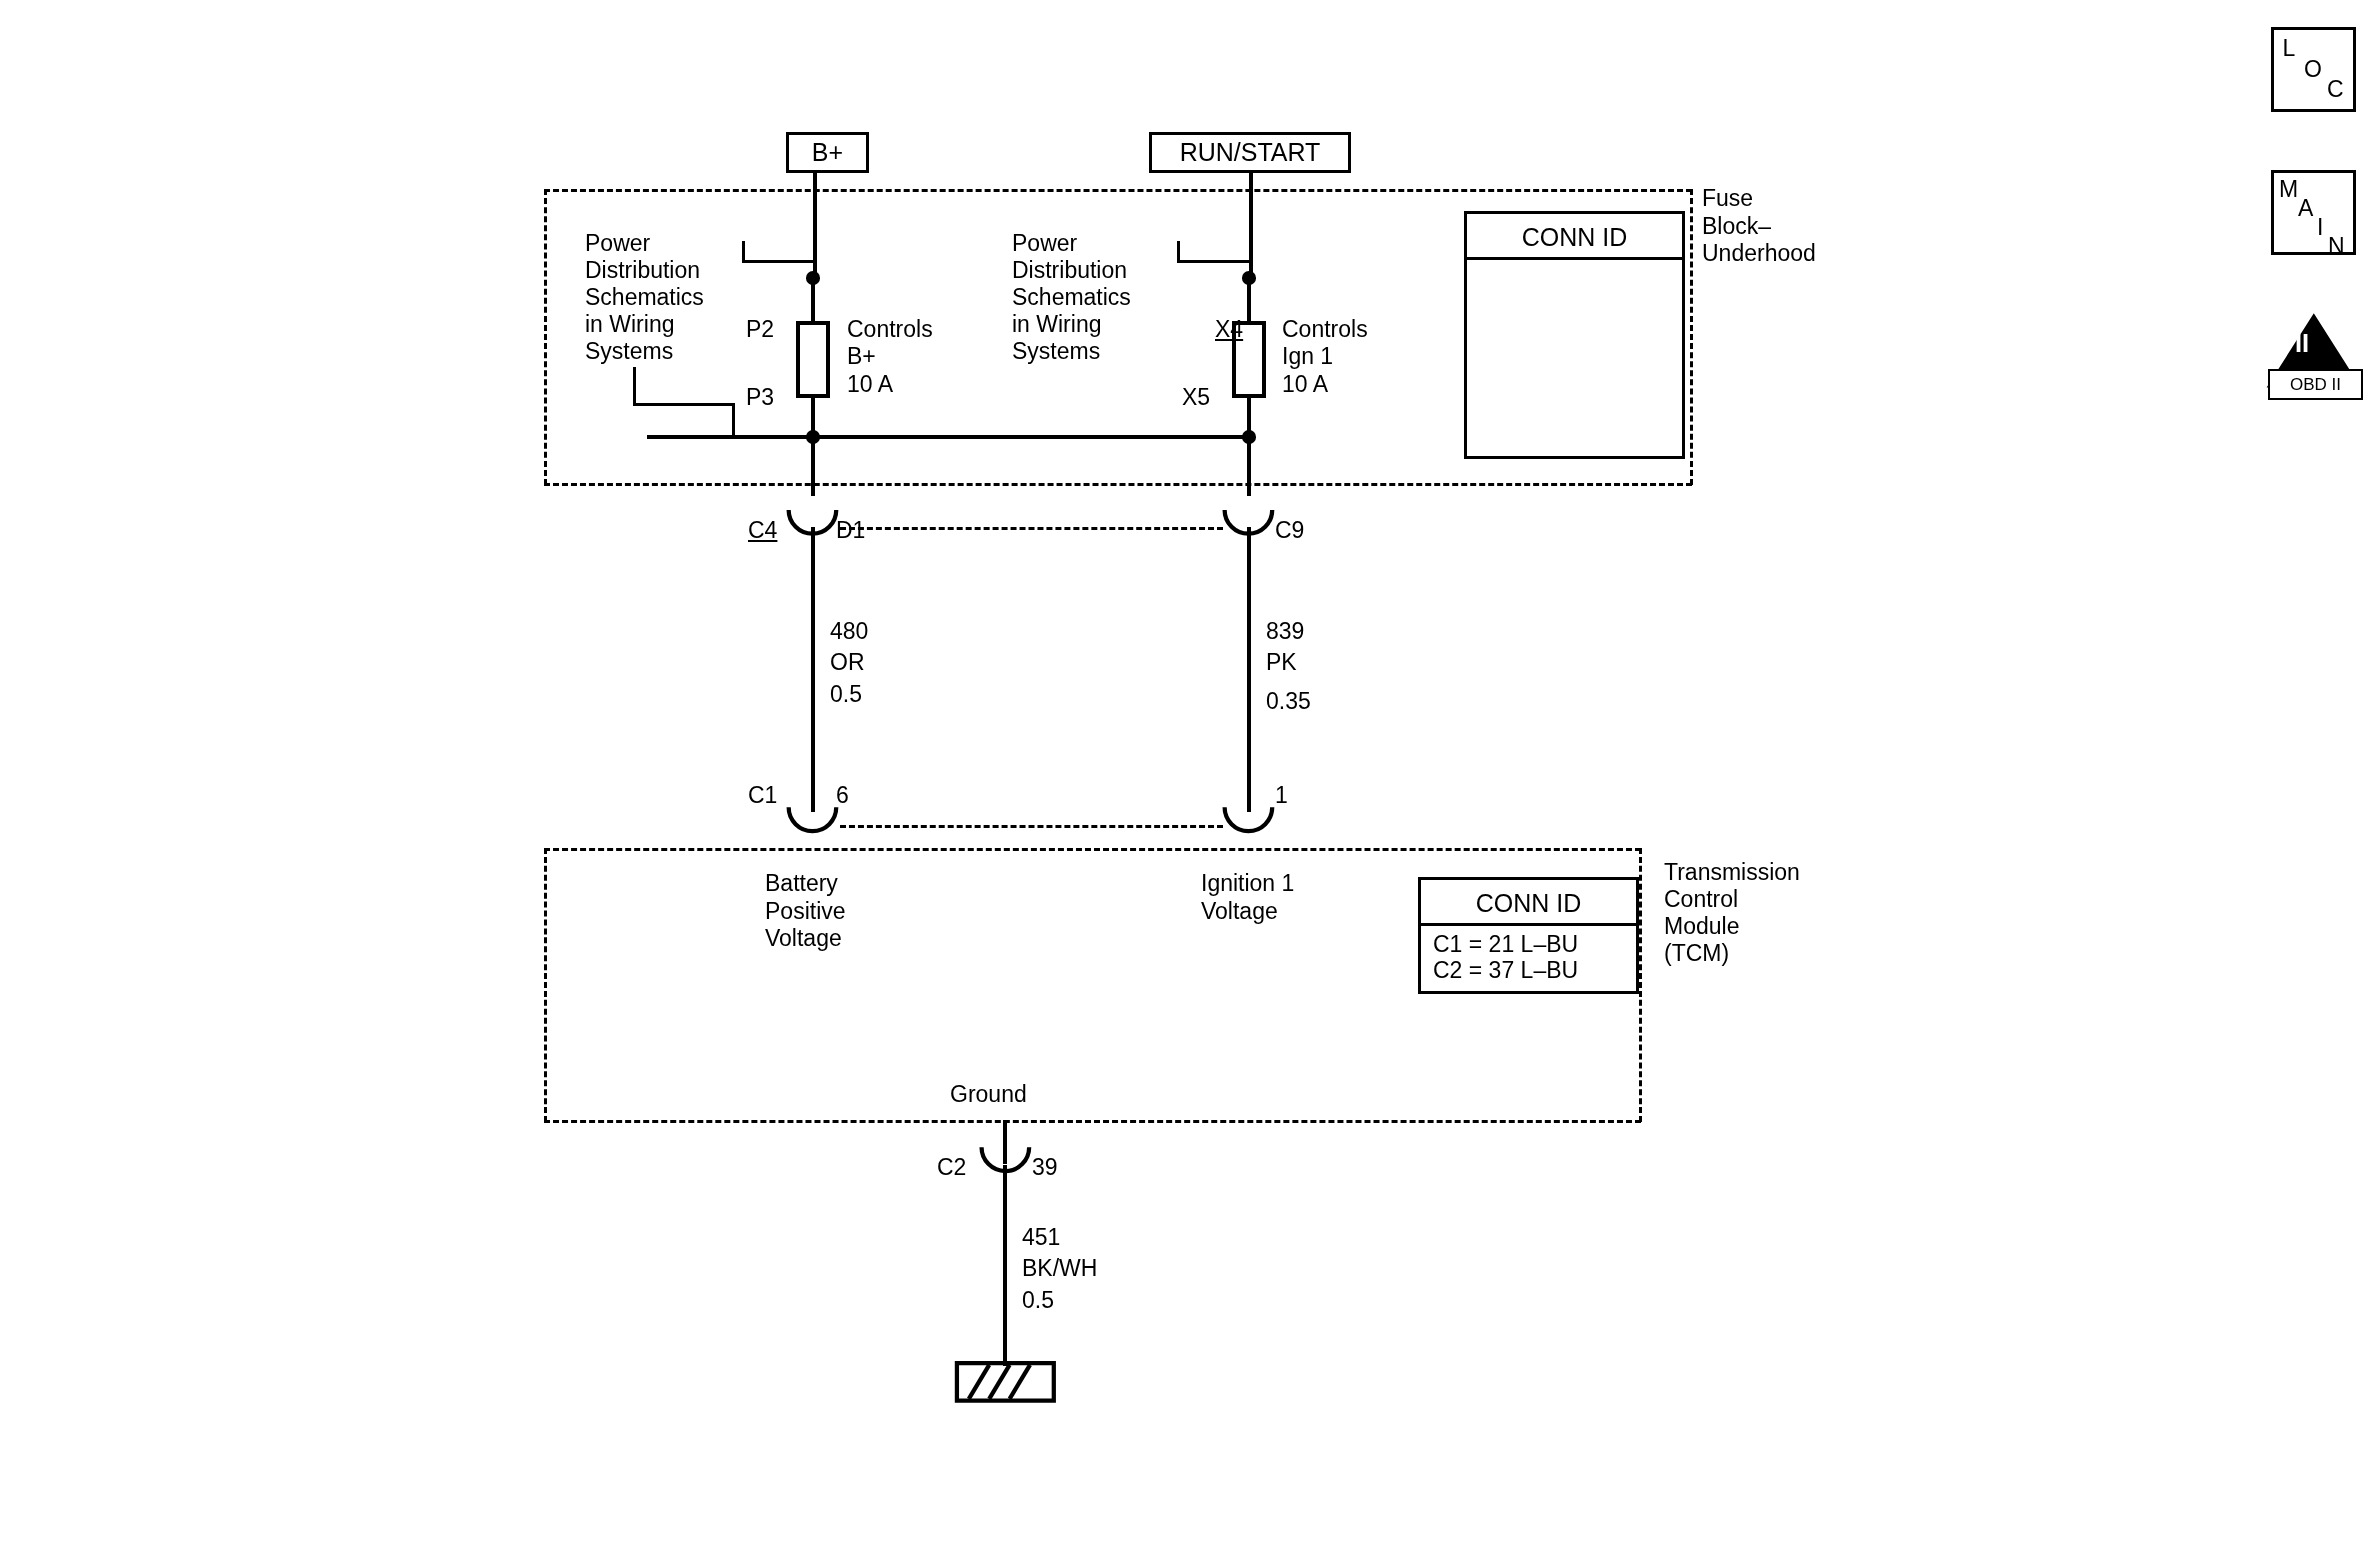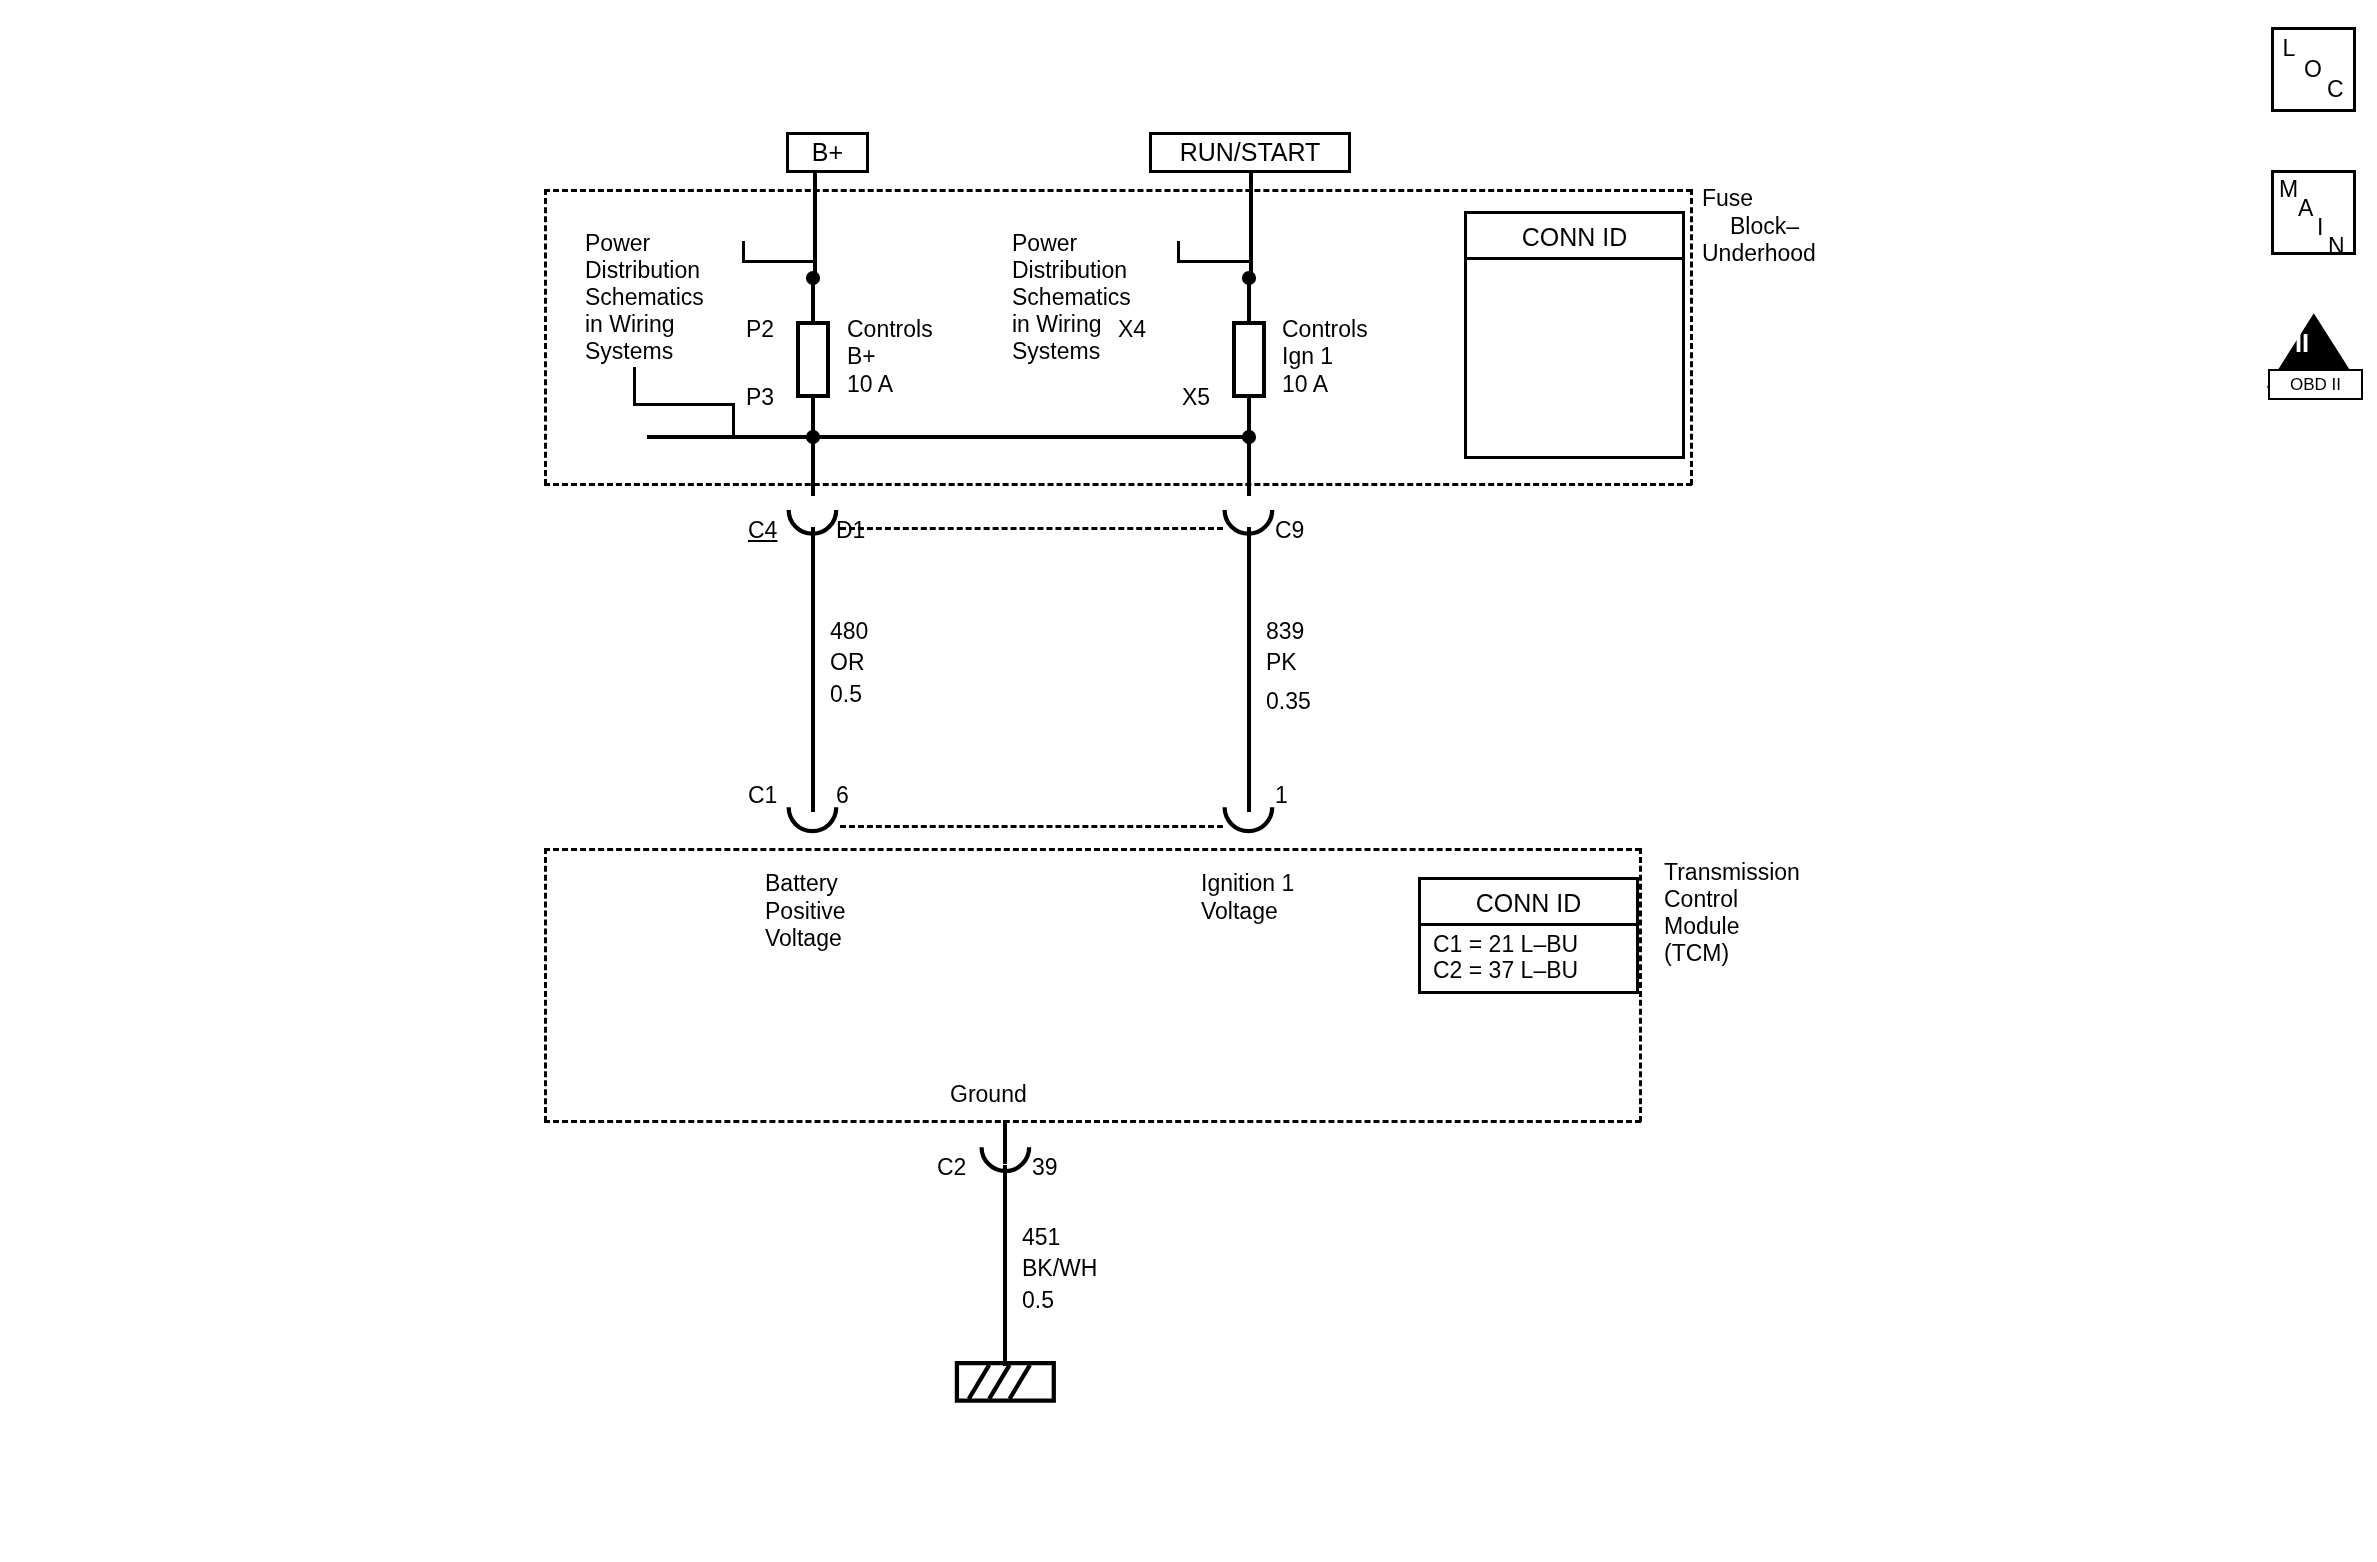--- a/index.html
+++ b/index.html
@@ -113,21 +113,21 @@
 
   <div class="line-v5" style="left:813px; top:173px; height:102px;"></div>
   <div class="line-v5" style="left:1249px; top:173px; height:102px;"></div>
 
   <div class="dash-h" style="left:544px; top:189px; width:1148px;"></div>
   <div class="dash-h" style="left:544px; top:483px; width:1148px;"></div>
   <div class="dash-v" style="left:544px; top:189px; height:296px;"></div>
   <div class="dash-v" style="left:1690px; top:189px; height:296px;"></div>
 
   <div class="txt" style="left:1702px; top:185px;">Fuse</div>
-  <div class="txt" style="left:1702px; top:213px;margin-left:28px;">Block–</div>
+  <div class="txt" style="left:1702px; top:213px;">Block–</div>
   <div class="txt" style="left:1702px; top:240px;">Underhood</div>
 
   <div class="conn-box" style="left:1464px; top:211px; width:221px; height:248px;">
     <div class="conn-title">CONN ID</div>
   </div>
 
   <div class="txt" style="left:585px; top:230px;">Power</div>
   <div class="txt" style="left:585px; top:257px;">Distribution</div>
   <div class="txt" style="left:585px; top:284px;">Schematics</div>
   <div class="txt" style="left:585px; top:311px;">in Wiring</div>
@@ -161,21 +161,21 @@
 
   <div class="line-h" style="left:1177px; top:260px; width:73px;"></div>
   <div class="line-v" style="left:1177px; top:241px; height:22px;"></div>
 
   <div class="dot" style="left:1242px; top:271px; width:13.6px; height:13.6px;"></div>
 
   <div class="fuse-rect" style="left:1232px; top:321px; width:34px; height:77px;"></div>
   <div class="line-v5" style="left:1247px; top:278px; height:46px;"></div>
   <div class="line-v5" style="left:1247px; top:396px; height:100px;"></div>
 
-  <div class="txt" style="left:1118px; top:316px;">X4</div>
+  <div class="txt" style="left:1215px; top:316px;text-decoration:underline;">X4</div>
   <div class="txt" style="left:1182px; top:384px;">X5</div>
   <div class="txt" style="left:1282px; top:316px;">Controls</div>
   <div class="txt" style="left:1282px; top:343px;">Ign 1</div>
   <div class="txt" style="left:1282px; top:371px;">10 A</div>
 
   <div class="line-h5" style="left:647px; top:435px; width:605px;"></div>
   <div class="dot" style="left:806px; top:430px; width:13.6px; height:13.6px;"></div>
   <div class="dot" style="left:1242px; top:430px; width:13.6px; height:13.6px;"></div>
 
   <svg style="left:0; top:0; width:2377px; height:1562px;" viewBox="0 0 2797 1838" width="2377" height="1562">

